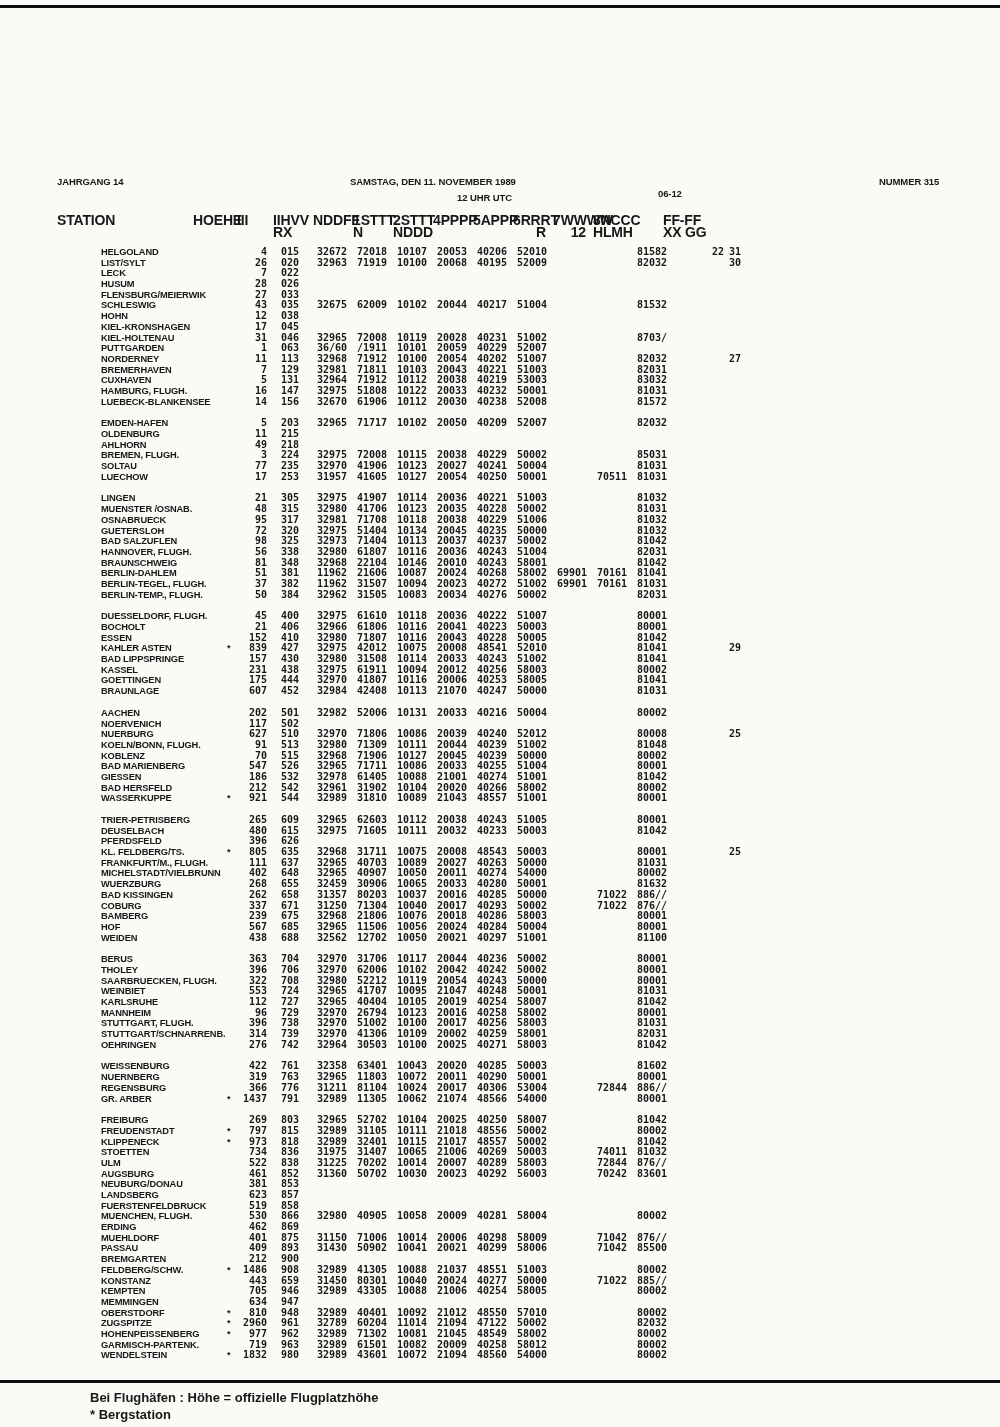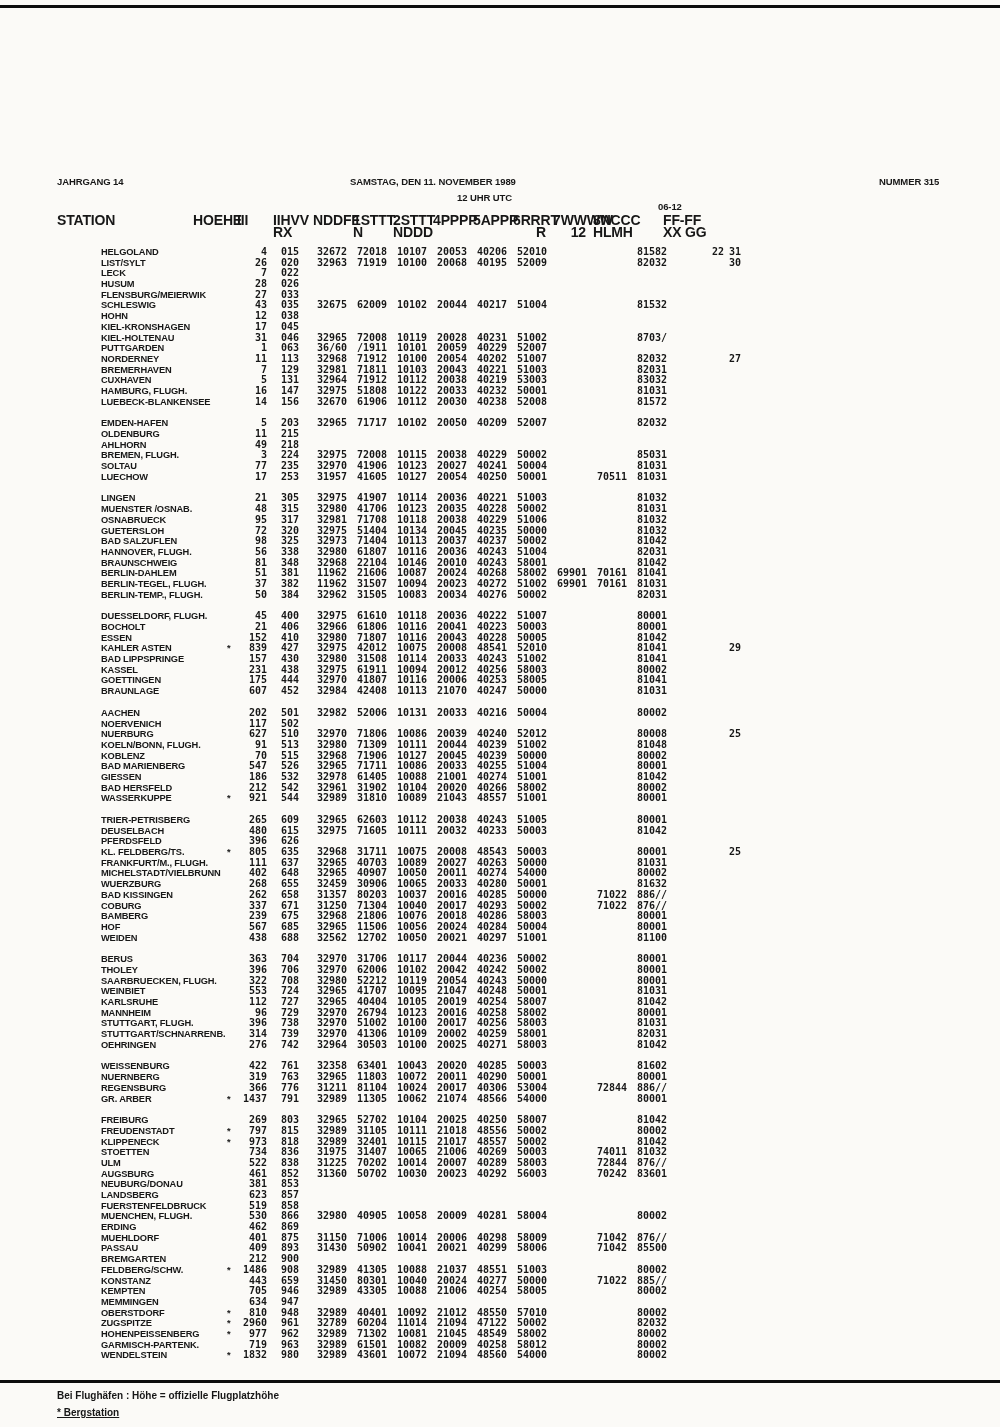--- a/index.html
+++ b/index.html
@@ -20,32 +20,32 @@
   .c-g{width:40px;}
   .c-ff{width:17px;text-align:right;}
   .c-gg{width:17px;text-align:right;}
   .c-ffgg{width:44px;}
   .num{font-family:"DejaVu Sans Mono",monospace;font-weight:bold;font-size:10px;}
   .hdr .cell{font-weight:bold;font-size:14px;letter-spacing:-0.15px;}
   .hdr .rt{text-align:right;padding-right:7px;box-sizing:border-box;}
   #data-host{position:absolute;left:57px;top:247px;}
   .block{margin-bottom:11px;margin-left:44px;}
   #col-headers{position:absolute;left:57px;top:214px;}
-  .foot{font-weight:bold;font-size:10px;}
+  .foot{font-weight:bold;font-size:13px;margin-left:33px;}
 </style>
 </head>
 <body>
 
 <div class="rule" style="top:5px;"></div>
 
 <div class="abs lbl" style="left:57px;top:176px;">JAHRGANG 14</div>
 <div class="abs lbl" style="left:350px;top:176px;">SAMSTAG, DEN 11. NOVEMBER 1989</div>
 <div class="abs lbl" style="left:879px;top:176px;">NUMMER 315</div>
 <div class="abs lbl" style="left:457px;top:192px;">12 UHR UTC</div>
-<div class="abs lbl" style="left:658px;top:201px;">06-12</div>
+<div class="abs lbl" style="left:658px;top:188px;">06-12</div>
 
 <div id="col-headers">
   <div class="hdr">
     <span class="cell c-name">STATION</span>
     <span class="cell c-star"></span>
     <span class="cell c-hoehe">HOEHE</span>
     <span class="cell c-sp1"></span>
     <span class="cell c-iii">III</span>
     <span class="cell c-sp2"></span>
     <span class="cell c-g">IIHVV</span>
@@ -2017,13 +2017,13 @@
         <span class="cell c-g num">80002</span>
         <span class="cell c-sp3"></span>
         <span class="cell c-ff num"></span>
         <span class="cell c-gg num"></span>
       </div>
     </div>
   </div>
 
 <div class="rule" style="top:1380px;"></div>
 <div class="abs foot" style="left:57px;top:1390px;">Bei Flughäfen : Höhe = offizielle Flugplatzhöhe</div>
-<div class="abs foot" style="left:57px;top:1407px;text-decoration:underline;">* Bergstation</div>
+<div class="abs foot" style="left:57px;top:1407px;">* Bergstation</div>
 
 </body></html>

